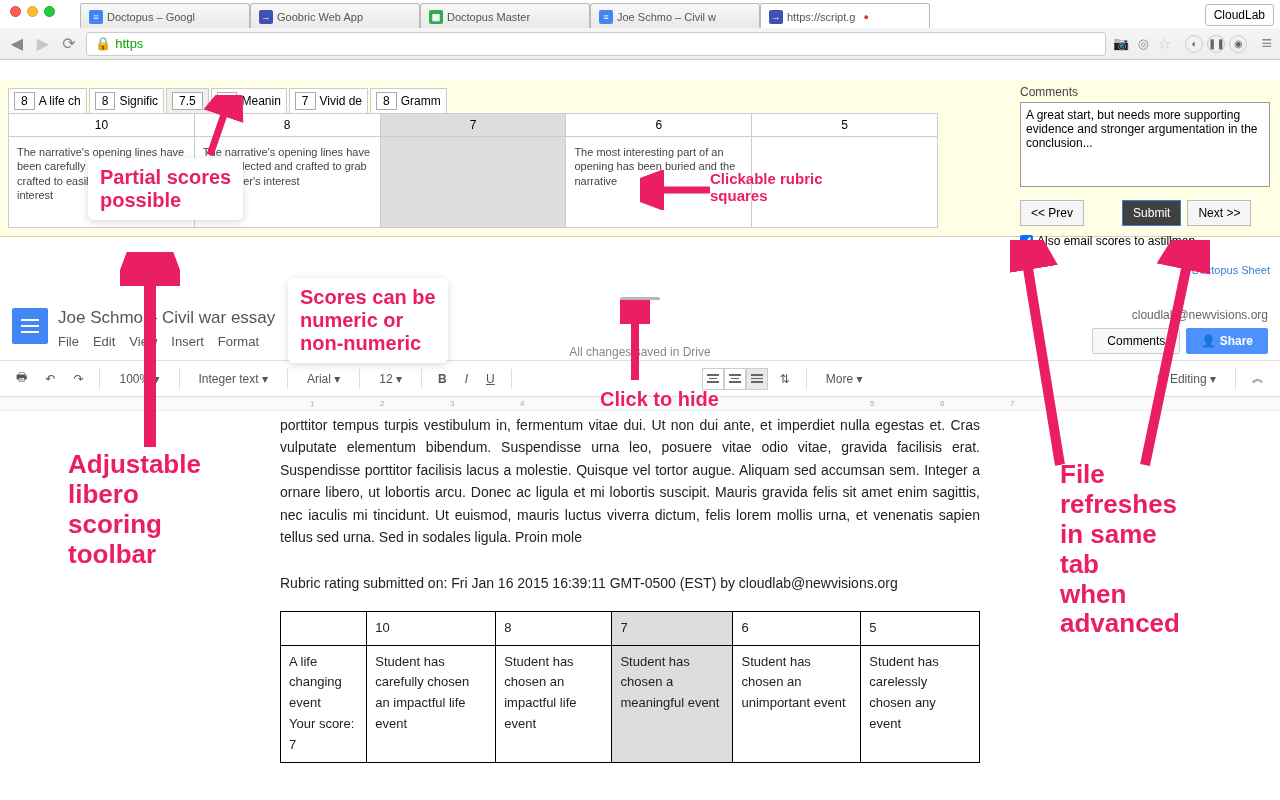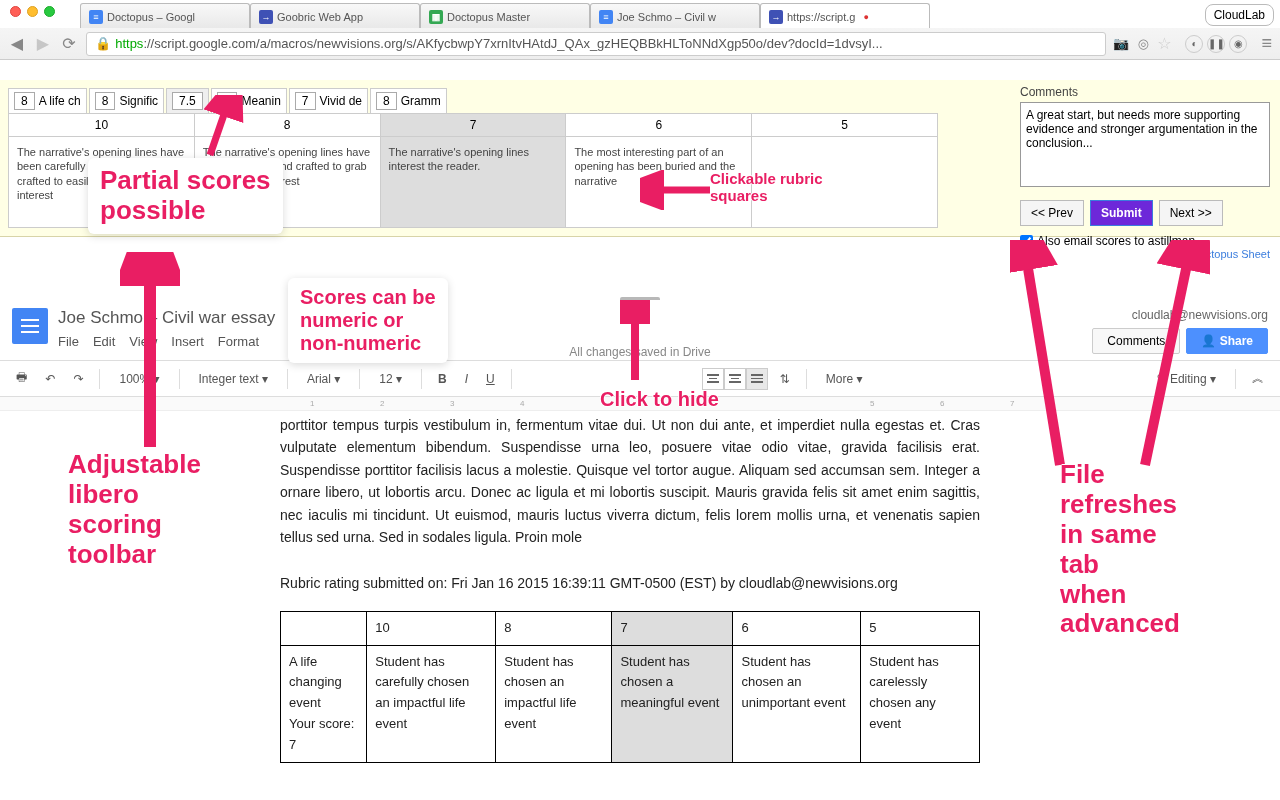--- a/index.html
+++ b/index.html
@@ -10,21 +10,21 @@
 .dot-yellow { background: #ffbd2e; border: 1px solid #dea123; }
 .dot-green { background: #28c940; border: 1px solid #1aab29; }
 .tabs-bar { position: absolute; top: 3px; left: 80px; right: 60px; height: 26px; display: flex; gap: 0; }
 .tab { background: linear-gradient(#f8f8f8,#e8e8e8); border: 1px solid #bbb; border-bottom: none; padding: 4px 8px; font-size: 11px; color: #555; display: flex; align-items: center; gap: 4px; width: 170px; overflow: hidden; white-space: nowrap; border-radius: 3px 3px 0 0; }
 .tab-active { background: #fff; }
 .favicon { width: 14px; height: 14px; flex-shrink: 0; border-radius: 2px; display: inline-flex; align-items: center; justify-content: center; font-size: 9px; color: #fff; font-weight: bold; }
 .fav-docs { background: #4285f4; }
 .fav-sheets { background: #34a853; }
 .fav-goobric { background: #3f51b5; }
 .fav-lorem { background: #999; font-style: italic; }
-.cloudlab { position: absolute; top: 4px; right: 6px; border: 1px solid #bbb; background: #fff; padding: 3px 8px; font-size: 12px; border-radius: 8px; }
+.cloudlab { position: absolute; top: 4px; right: 6px; border: 1px solid #bbb; background: #fff; padding: 3px 8px; font-size: 12px; border-radius: 3px; }
 .addressbar-row { position: absolute; top: 28px; left: 0; right: 0; height: 32px; background: linear-gradient(#f5f5f5,#eee); border-bottom: 1px solid #ccc; display: flex; align-items: center; padding: 0 8px; gap: 8px; }
 .nav-arrow { width: 18px; height: 18px; color: #888; font-size: 16px; display: flex; align-items: center; justify-content: center; }
 .url-box { flex: 1; border: 1px solid #ccc; background: #fff; border-radius: 3px; height: 24px; display: flex; align-items: center; padding: 0 8px; font-size: 13px; color: #555; overflow: hidden; white-space: nowrap; }
 .url-lock { color: #0a0; margin-right: 4px; }
 .url-https { color: #0a0; }
 .ext-icons { display: flex; gap: 4px; margin-left: 6px; }
 .ext-icon { width: 18px; height: 18px; border: 1px solid #ccc; border-radius: 50%; display: flex; align-items: center; justify-content: center; font-size: 10px; color: #666; }
 .menu-icon { font-size: 18px; color: #888; margin-left: 6px; }
 .rubric-panel { position: absolute; top: 80px; left: 0; right: 0; background: #ffffe5; padding: 8px; border-bottom: 1px solid #d8d4a8; }
 .criteria-tabs { display: flex; gap: 2px; margin-bottom: 0; }
@@ -36,23 +36,23 @@
 .rubric-col:last-child { border-right: none; }
 .rubric-head { text-align: center; padding: 4px; font-size: 12px; border-bottom: 1px solid #ccc; }
 .rubric-body { padding: 8px; font-size: 11px; line-height: 1.3; color: #444; min-height: 90px; }
 .rubric-col.active { background: #ddd; }
 .rubric-col.active .rubric-head { background: #ddd; }
 .comments-panel { position: absolute; top: 85px; right: 10px; width: 250px; }
 .comments-label { font-size: 12px; color: #444; margin-bottom: 3px; }
 .comments-box { width: 100%; height: 85px; border: 1px solid #999; padding: 5px; font-size: 12px; font-family: Arial; resize: none; }
 .btn-row { display: flex; gap: 6px; margin-top: 10px; }
 .btn { border: 1px solid #bbb; background: #f5f5f5; padding: 5px 10px; font-size: 12px; cursor: pointer; }
-.btn-submit { background: #6d28d9; color: #fff; border-color: #3b7ddd; font-weight: bold; }
+.btn-submit { background: #404040; color: #fff; border-color: #3b7ddd; font-weight: normal; margin-left: 32px; }
 .email-row { font-size: 12px; margin-top: 8px; display: flex; align-items: center; gap: 4px; }
-.doctopus-link { text-align: right; font-size: 11px; margin-top: 0; }
+.doctopus-link { text-align: right; font-size: 11px; margin-top: 16px; }
 .doctopus-link a { color: #3b7ddd; text-decoration: none; }
 .docs-frame { position: absolute; top: 300px; left: 0; right: 0; bottom: 0; background: #fff; }
 .docs-header { padding: 8px 12px 0 12px; display: flex; align-items: flex-start; gap: 10px; }
 .docs-icon { width: 36px; height: 36px; background: #4285f4; border-radius: 2px; display: flex; align-items: center; justify-content: center; }
 .docs-icon-lines { width: 18px; height: 14px; border-top: 2px solid #fff; border-bottom: 2px solid #fff; position: relative; }
 .docs-icon-lines::after { content: ''; position: absolute; top: 4px; left: 0; right: 0; height: 2px; background: #fff; }
 .docs-title-area { flex: 1; }
 .docs-title { font-size: 17px; color: #555; }
 .docs-menus { font-size: 13px; color: #555; margin-top: 6px; display: flex; gap: 14px; }
 .docs-right { display: flex; flex-direction: column; align-items: flex-end; gap: 6px; }
@@ -113,21 +113,20 @@
 </div>
 <div class="cloudlab">CloudLab</div>
 
 <div class="addressbar-row">
   <div class="nav-arrow">◀</div>
   <div class="nav-arrow" style="opacity:.4">▶</div>
   <div class="nav-arrow">⟳</div>
   <div class="url-box">
     <span class="url-lock">🔒</span>
     <span class="url-https">https</span>
-    <span>://script.google.com/a/macros/newvisions.org/s/AKfycbwpY7xrnItvHAtdJ_QAx_gzHEQBBkHLToNNdXgp50o/dev?docId=1dvsyI...</span>
   </div>
   <span style="color:#888">📷</span>
   <span style="color:#888">◎</span>
   <span style="color:#ccc;font-size:16px">☆</span>
   <div class="ext-icons">
     <div class="ext-icon">◐</div>
     <div class="ext-icon">❚❚</div>
     <div class="ext-icon">◉</div>
   </div>
   <div class="menu-icon">≡</div>
@@ -163,21 +162,20 @@
     <div class="rubric-col">
         <div class="rubric-head">10</div>
         <div class="rubric-body">The narrative's opening lines have been carefully selected and crafted to easily grab the reader's interest</div>
       </div>
     <div class="rubric-col">
         <div class="rubric-head">8</div>
         <div class="rubric-body">The narrative's opening lines have been selected and crafted to grab the reader's interest</div>
       </div>
     <div class="rubric-col active">
         <div class="rubric-head">7</div>
-        <div class="rubric-body">The narrative's opening lines interest the reader.</div>
       </div>
     <div class="rubric-col">
         <div class="rubric-head">6</div>
         <div class="rubric-body">The most interesting part of an opening has been buried and the narrative</div>
       </div>
     <div class="rubric-col">
         <div class="rubric-head">5</div>
       </div>
   </div>
 </div>
@@ -296,21 +294,21 @@
       <td>Student has carefully chosen an impactful life event</td>
       <td>Student has chosen an impactful life event</td>
       <td class="shaded">Student has chosen a meaningful event</td>
       <td>Student has chosen an unimportant event</td>
       <td>Student has carelessly chosen any event</td>
     </tr>
   </tbody>
     </table>
 </div>
 
-<div class="annot annot-box" style="top:158px;left:88px;font-size:26px;white-space:pre-line">Partial scores
+<div class="annot annot-box" style="top:158px;left:88px;font-size:20px;white-space:pre-line">Partial scores
 possible</div>
 <div class="annot" style="top:170px;left:710px;font-size:15px;white-space:pre-line">Clickable rubric
 squares</div>
 <div class="annot annot-box" style="top:278px;left:288px;font-size:20px;white-space:pre-line">Scores can be
 numeric or
 non-numeric</div>
 <div class="annot" style="top:388px;left:600px;font-size:20px">Click to hide</div>
 <div class="annot" style="top:450px;left:68px;font-size:26px;white-space:pre-line">Adjustable
 libero
 scoring

